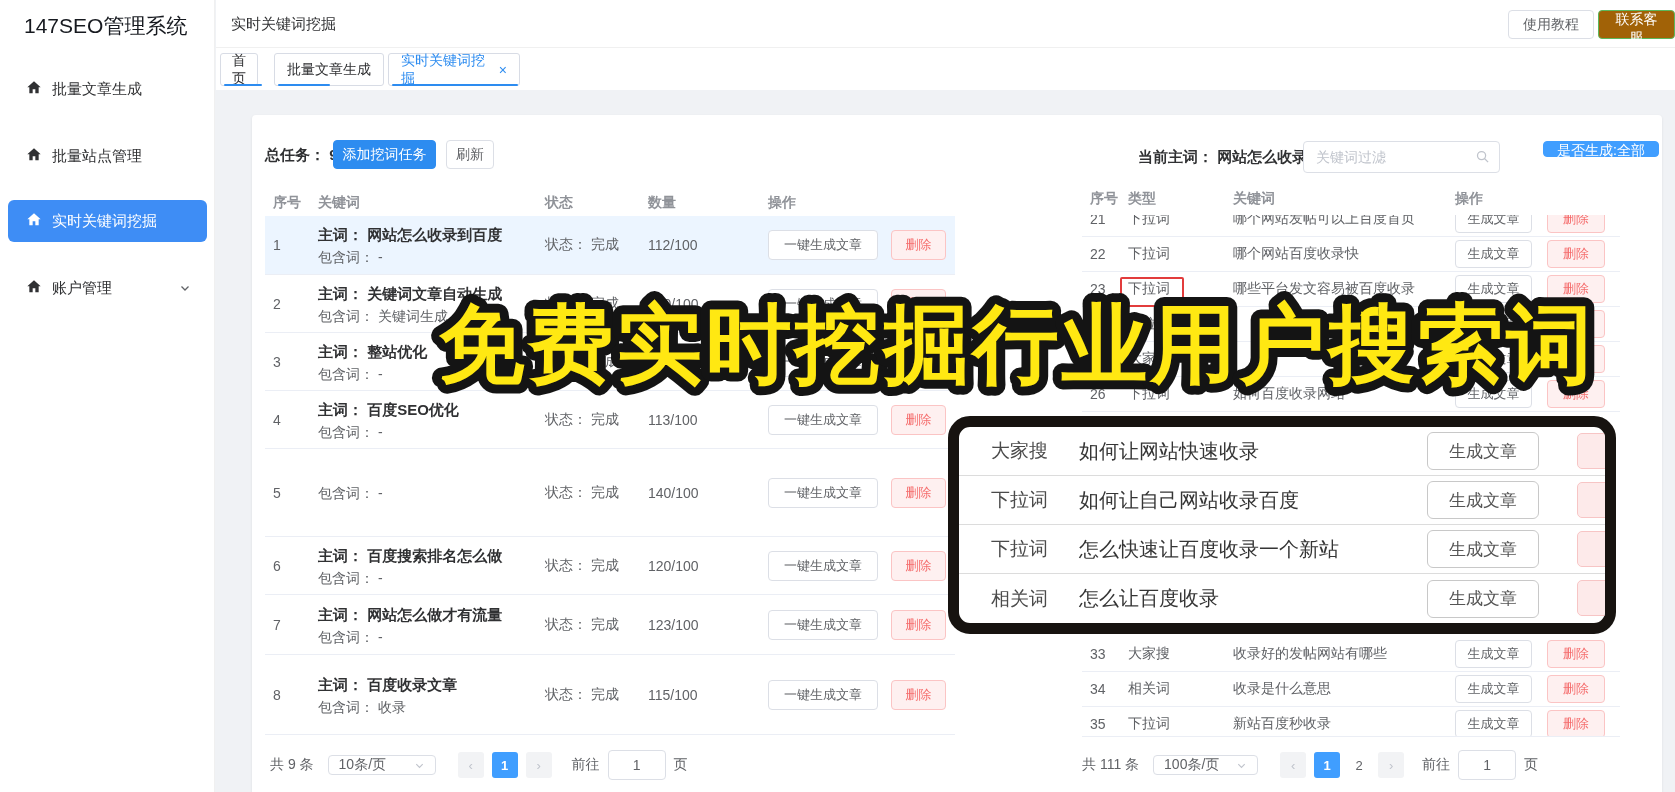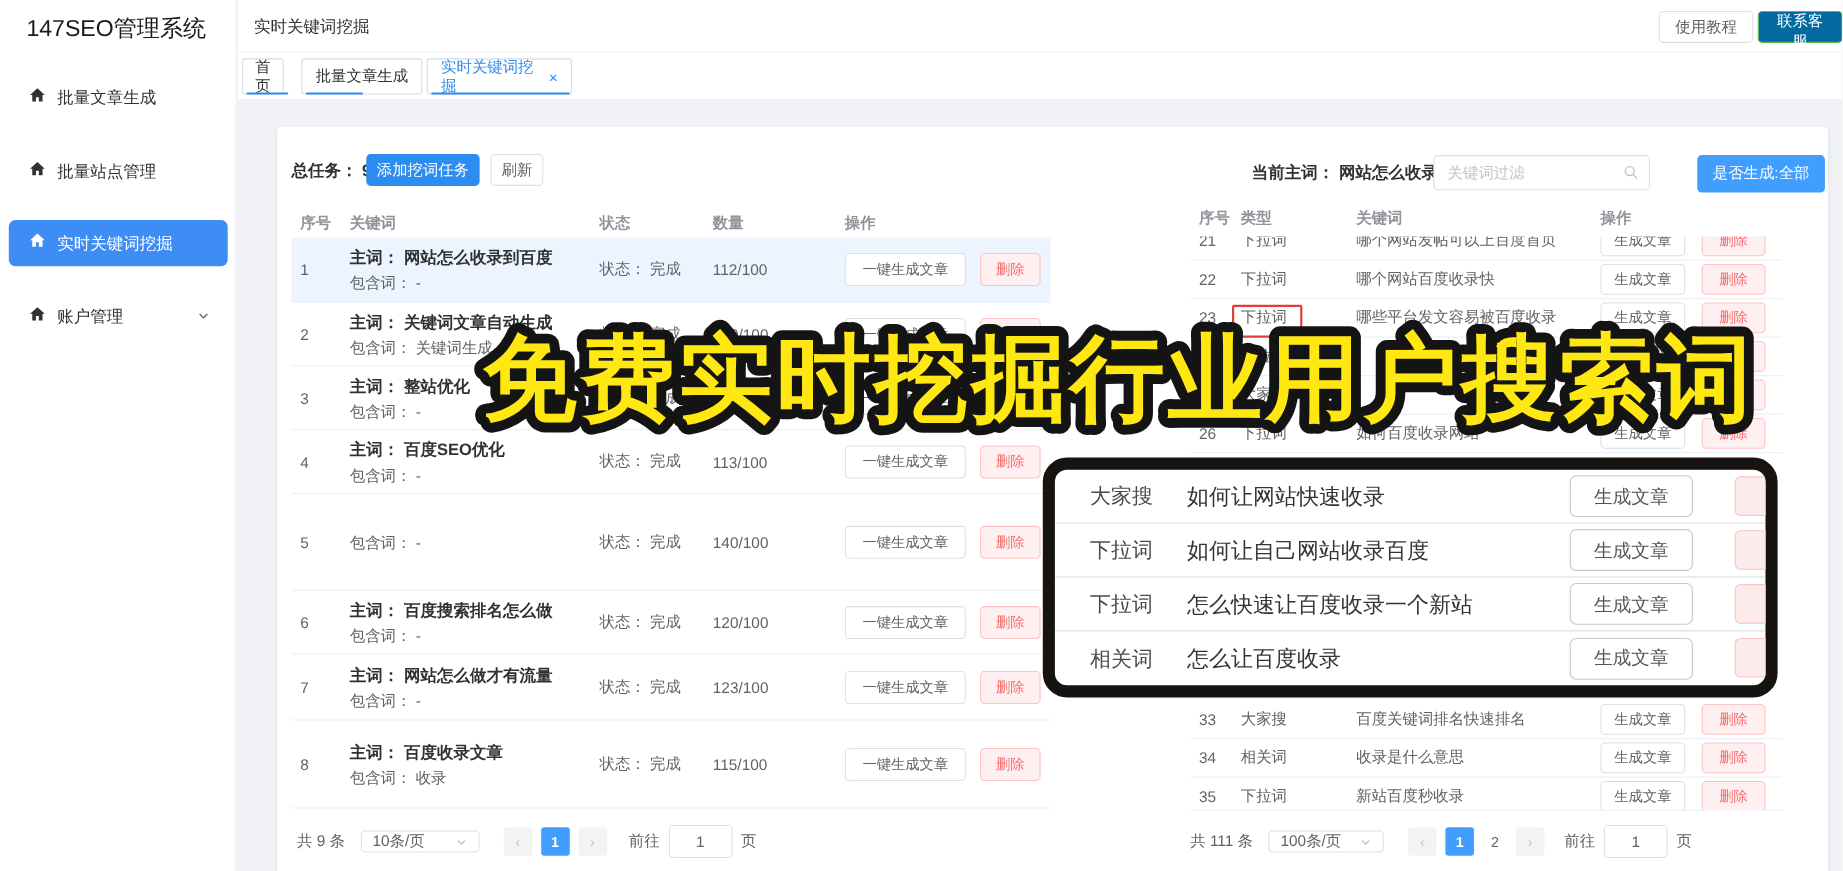--- a/index.html
+++ b/index.html
@@ -12,21 +12,21 @@
   .logo { position:absolute; left:24px; top:12px; font-size:21px; font-weight:400; color:#16191f; }
   .side-item { position:absolute; left:8px; width:199px; height:42px; display:flex; align-items:center; gap:10px; padding-left:18px; color:#303133; font-size:15px; border-radius:6px; cursor:pointer; }
   .side-item svg { flex:0 0 auto; }
   .side-item.active { background:#3e8df5; color:#fff; }
   .side-item .chev { margin-left:auto; margin-right:16px; }
 
   
   .topbar { position:absolute; left:216px; top:0; width:1459px; height:48px; background:#fff; border-bottom:1px solid #f0f0f0; z-index:4; }
   .topbar-title { position:absolute; left:15px; top:15px; font-size:15px; color:#303133; }
   .btn-plain { position:absolute; top:10px; height:29px; background:#fff; border:1px solid #dcdfe6; border-radius:4px; font-size:14px; color:#606266; padding:0 14px; cursor:pointer; font-family:inherit; }
-  .btn-green { position:absolute; top:10px; height:29px; background:#0369a1; border:1px solid #5cb85c; border-radius:4px; font-size:14px; color:#fff; padding:0 14px; cursor:pointer; font-family:inherit; }
+  .btn-green { position:absolute; top:10px; height:29px; background:#a16207; border:1px solid #5cb85c; border-radius:4px; font-size:14px; color:#fff; padding:0 14px; cursor:pointer; font-family:inherit; }
 
   
   .tabbar { position:absolute; left:216px; top:48px; width:1459px; height:42px; background:#fff; z-index:4; }
   .tab { position:absolute; top:5px; height:33px; background:#fff; border:1px solid #d8dce5; border-radius:3px; display:flex; align-items:center; justify-content:center; gap:6px; font-size:14px; color:#303133; cursor:pointer; padding:0 12px; }
   .tab .ink { position:absolute; bottom:-1px; left:3px; height:2px; background:#2d8cf0; border-radius:1px; }
   .tab.active { color:#2d8cf0; }
   .tab .close { font-size:14px; line-height:1; color:#2d8cf0; }
 
   
   .card { position:absolute; left:252px; top:115px; width:1410px; height:677px; background:#fff; border-radius:4px 4px 0 0; box-shadow:0 1px 3px rgba(0,0,0,.08); z-index:1; }
@@ -48,21 +48,21 @@
   .kcell .sub { font-size:14px; color:#606266; margin-top:2px; }
   .btn-gen { width:110px; height:30px; background:#fff; border:1px solid #dcdfe6; border-radius:4px; font-size:13px; color:#606266; cursor:pointer; font-family:inherit; }
   .btn-del { width:55px; height:30px; margin-left:13px; background:#fef0f0; border:1px solid #fbc4c4; border-radius:4px; font-size:13px; color:#f56c6c; cursor:pointer; font-family:inherit; }
 
   
   .cur-word { position:absolute; left:1138px; top:148px; font-size:15px; font-weight:700; color:#303133; z-index:2; }
   .filter-wrap { position:absolute; left:1303px; top:141px; width:197px; height:32px; z-index:2; }
   .filter-wrap input { width:100%; height:100%; border:1px solid #dcdfe6; border-radius:4px; padding:0 32px 0 12px; font-size:14px; color:#606266; font-family:inherit; outline:none; }
   .filter-wrap input::placeholder { color:#c0c4cc; }
   .filter-wrap .sicon { position:absolute; right:10px; top:8px; }
-  #gen-filter { position:absolute; left:1543px; top:141px; width:116px; height:34px; background:#409eff; border:1px solid #409eff; z-index:2; }
+  #gen-filter { position:absolute; left:1543px; top:141px; width:116px; height:16px; background:#409eff; border:1px solid #409eff; z-index:2; }
 
   .rhead { position:absolute; left:1082px; top:190px; width:538px; display:grid; grid-template-columns:46px 105px 222px 1fr; color:#909399; font-size:14px; font-weight:600; z-index:2; }
   .rhead .c:first-child { padding-left:8px; }
   .rtable { position:absolute; left:1082px; top:215px; width:538px; height:522px; overflow:hidden; z-index:2; border-bottom:1px solid #ebeef5; }
   .rrow { position:absolute; left:0; width:538px; height:35px; display:grid; grid-template-columns:46px 105px 222px 1fr; align-items:center; border-bottom:1px solid #ebeef5; font-size:14px; color:#606266; }
   .rrow .c:first-child { padding-left:8px; }
   .btn-gen2 { width:77px; height:28px; background:#fff; border:1px solid #dcdfe6; border-radius:4px; font-size:13px; color:#606266; cursor:pointer; font-family:inherit; }
   .btn-del2 { width:58px; height:28px; margin-left:15px; background:#fef0f0; border:1px solid #fbc4c4; border-radius:4px; font-size:13px; color:#f56c6c; cursor:pointer; font-family:inherit; }
   .redbox { position:absolute; left:1120px; top:277px; width:64px; height:30px; border:2px solid #e23c3c; border-radius:2px; z-index:3; }
 
@@ -309,21 +309,21 @@
     </div>
     <div class="rrow" style="top:162px">
       <div class="c">26</div>
       <div class="c">下拉词</div>
       <div class="c">如何百度收录网站</div>
       <div class="c"><button class="btn-gen2">生成文章</button><button class="btn-del2">删除</button></div>
     </div>
     <div class="rrow" style="top:422px">
       <div class="c">33</div>
       <div class="c">大家搜</div>
-      <div class="c">百度关键词排名快速排名</div>
+      <div class="c">收录好的发帖网站有哪些</div>
       <div class="c"><button class="btn-gen2">生成文章</button><button class="btn-del2">删除</button></div>
     </div>
     <div class="rrow" style="top:457px">
       <div class="c">34</div>
       <div class="c">相关词</div>
       <div class="c">收录是什么意思</div>
       <div class="c"><button class="btn-gen2">生成文章</button><button class="btn-del2">删除</button></div>
     </div>
     <div class="rrow" style="top:492px">
       <div class="c">35</div>

